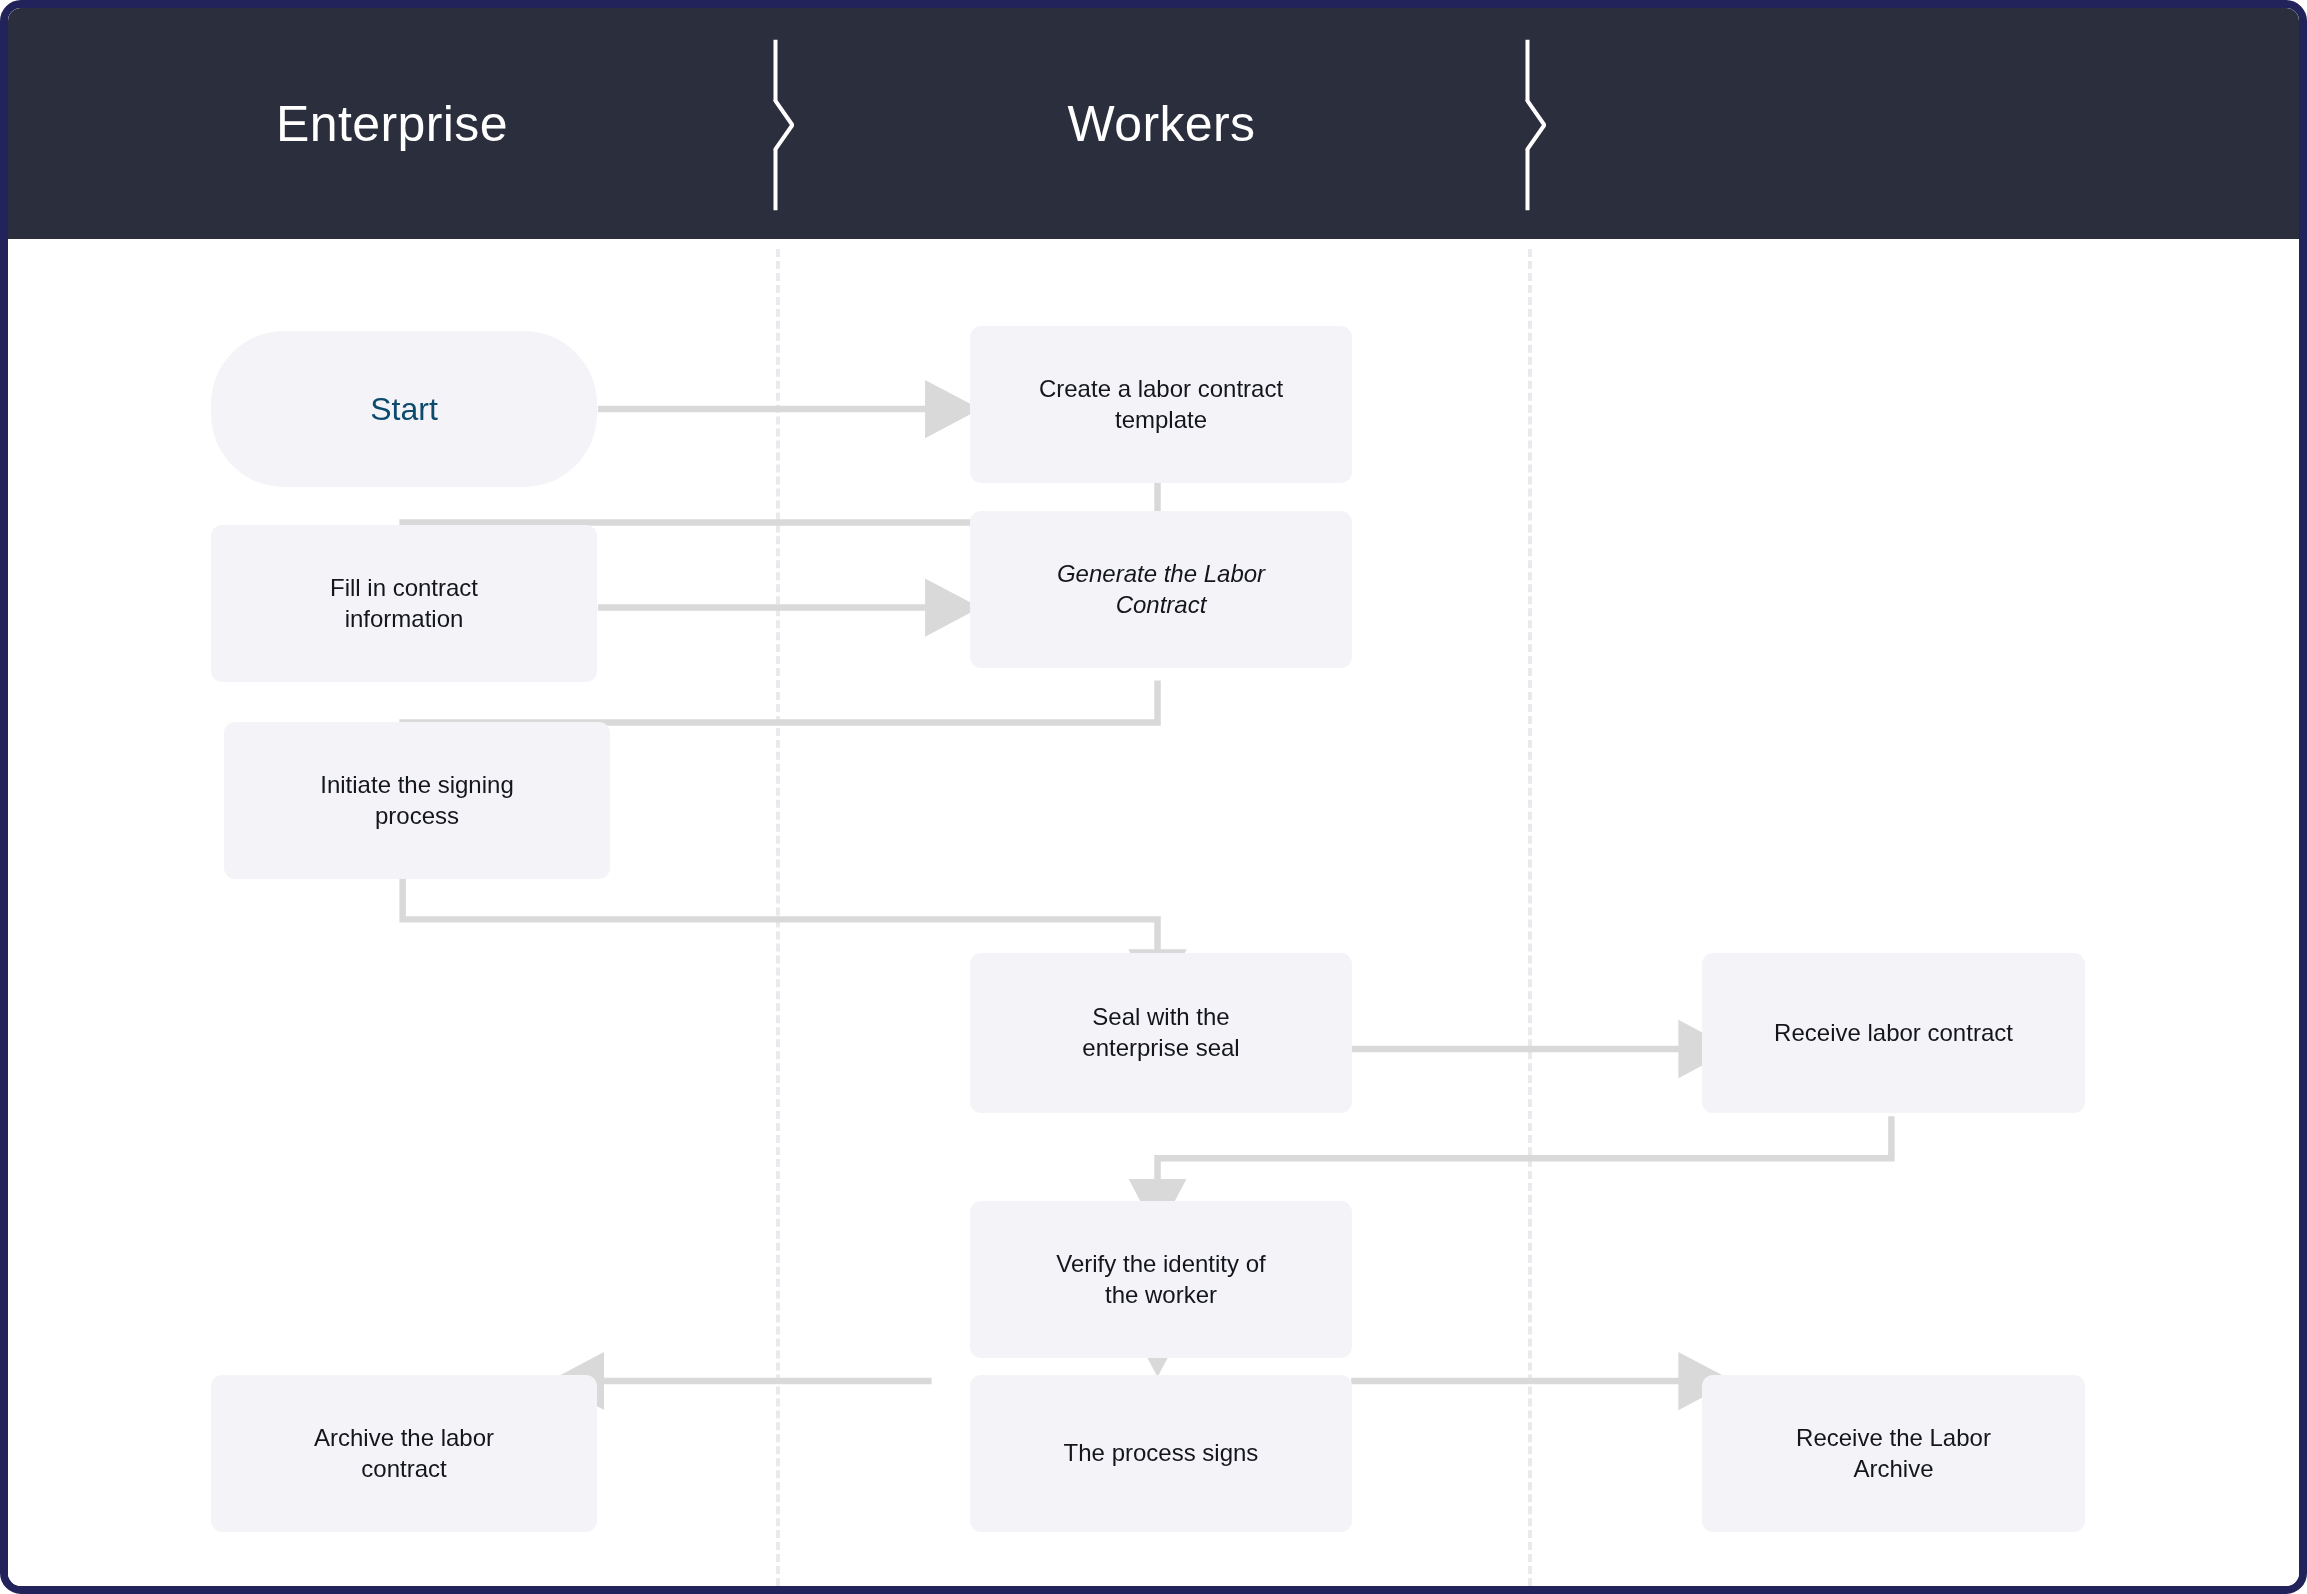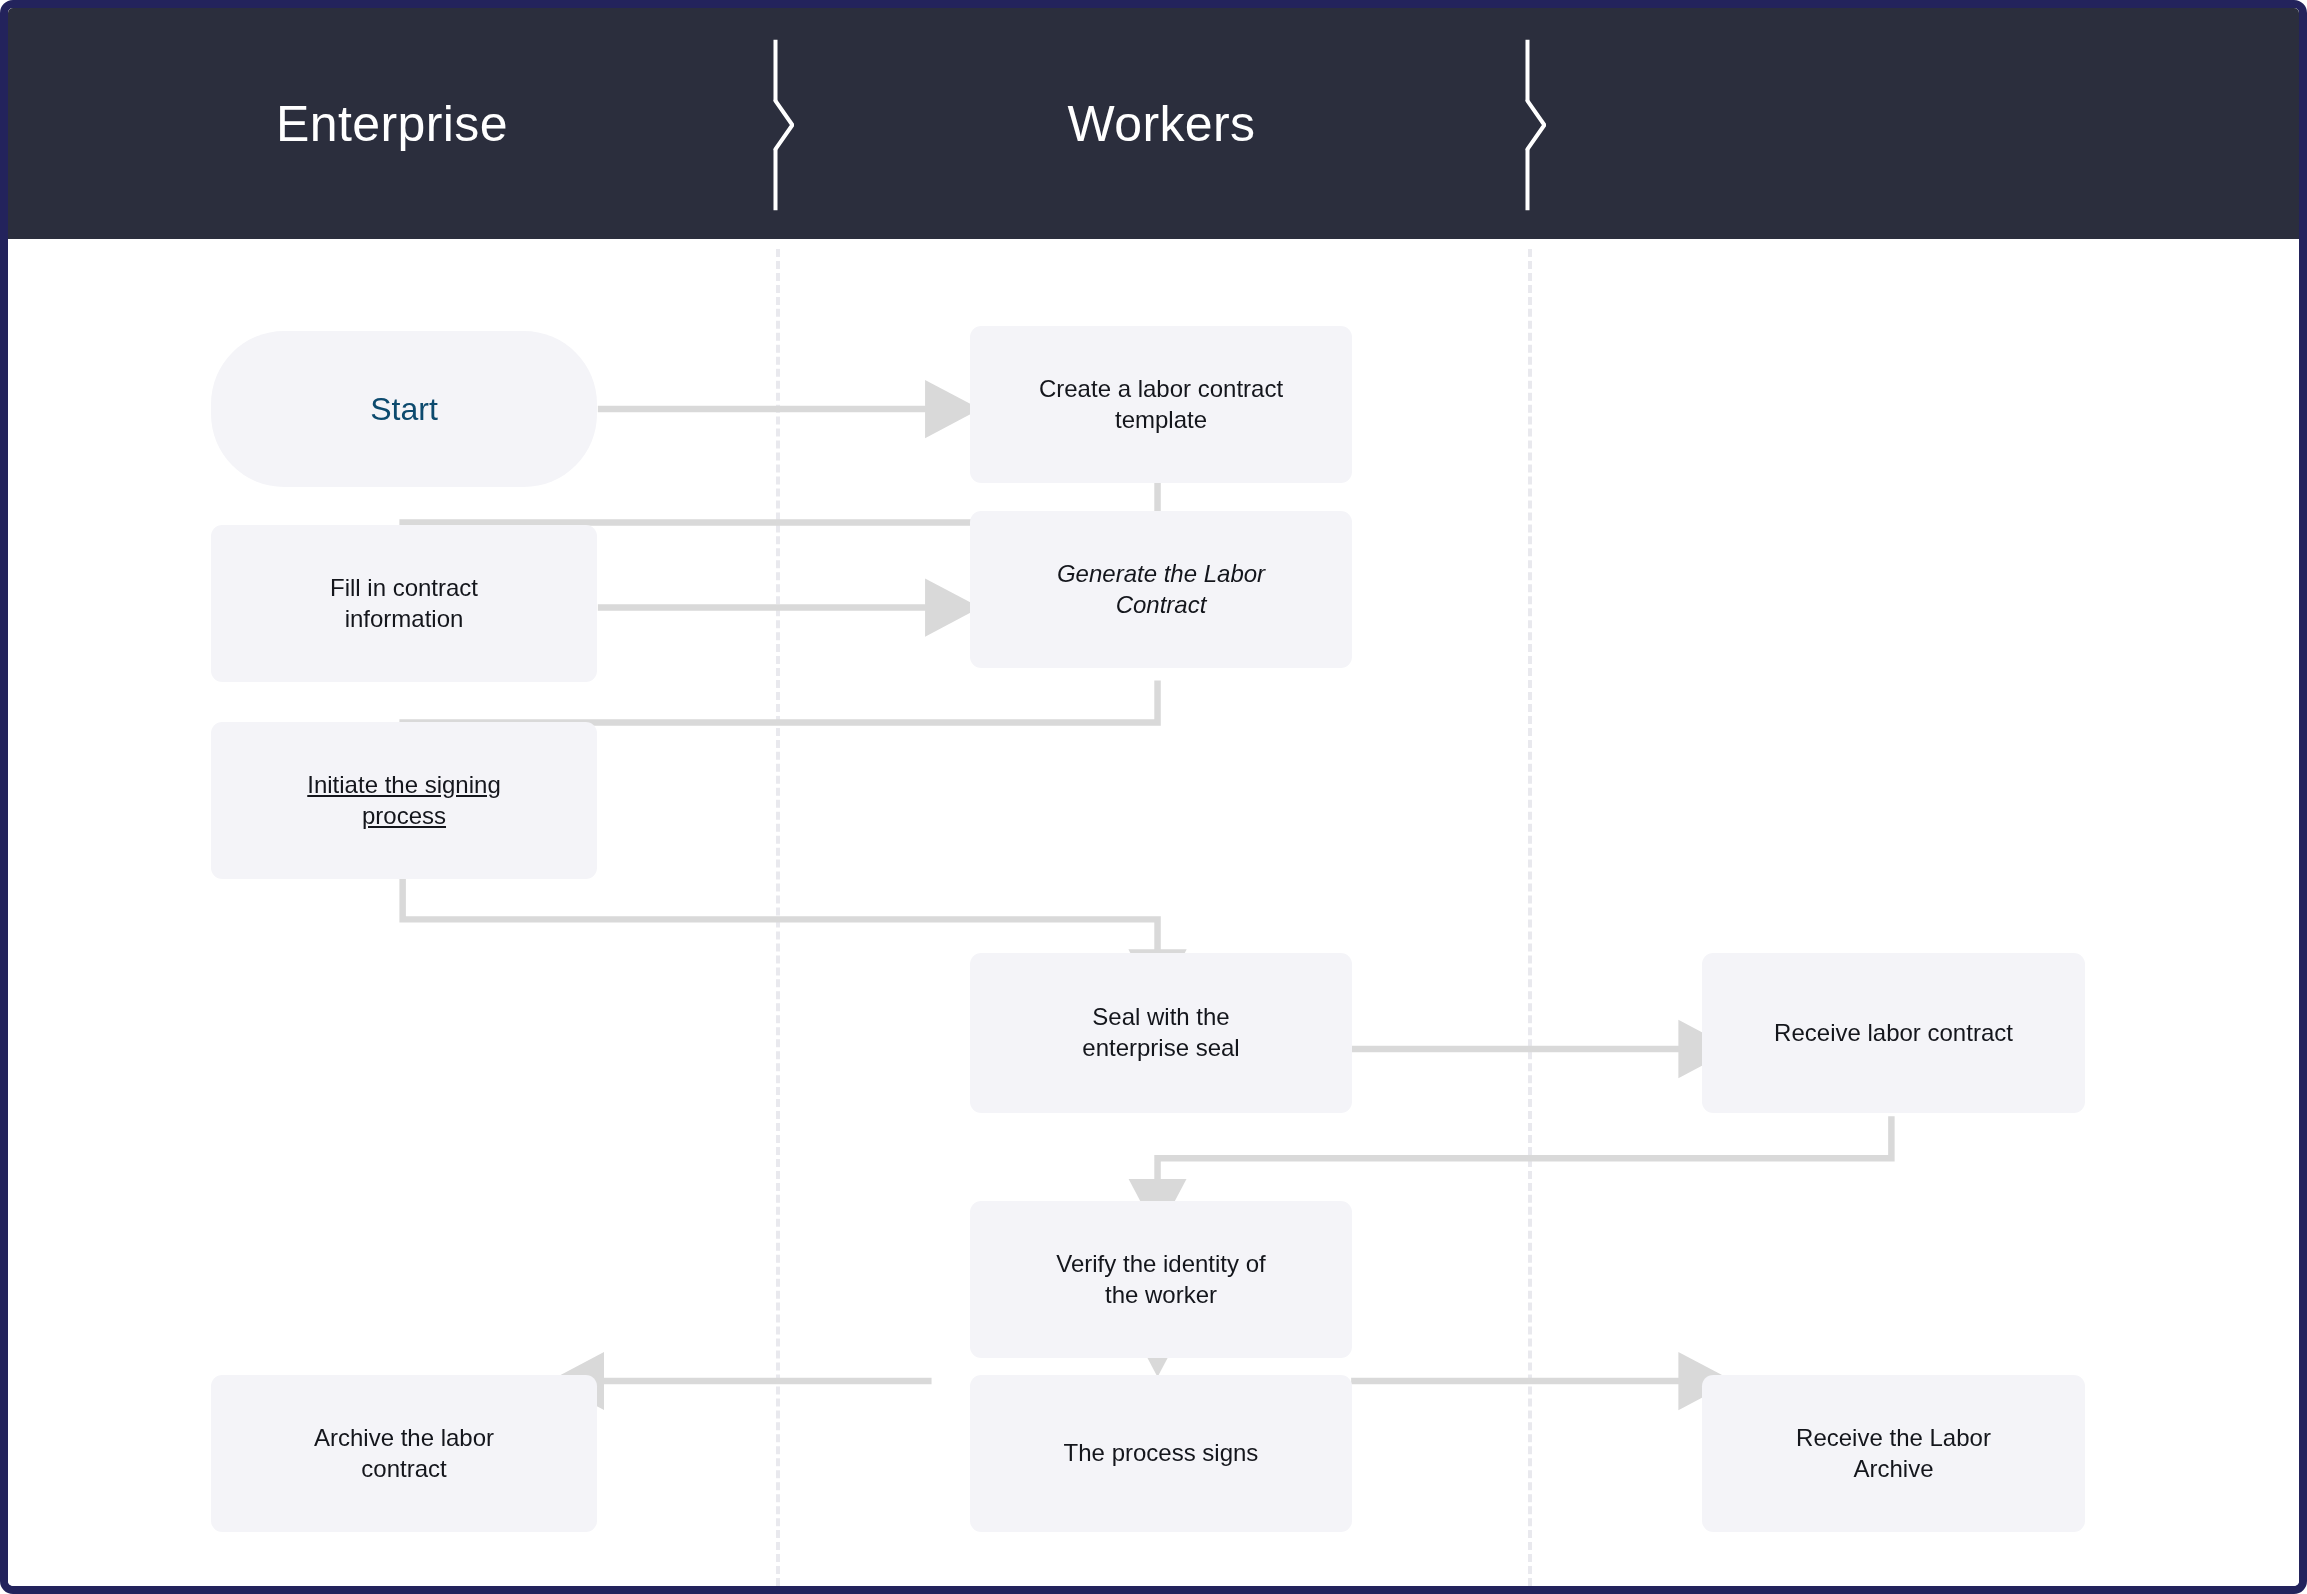--- a/index.html
+++ b/index.html
@@ -14,21 +14,21 @@
     overflow: hidden;
   }
 
   #canvas {
     position: relative;
     width: 2307px;
     height: 1594px;
     box-sizing: border-box;
     background: #ffffff;
     border: 8px solid #23235c;
-    border-radius: 13px;
+    border-radius: 21px;
     overflow: hidden;
   }
 
   #inner {
     position: absolute;
     inset: 0;
     background: #ffffff;
   }
 
   
@@ -175,21 +175,21 @@
 
       <div class="node" style="left:962px; top:87px; width:382px; height:157px;">Create a labor contract
 template</div>
 
       <div class="node" style="left:203px; top:286px; width:386px; height:157px;">Fill in contract
 information</div>
 
       <div class="node" style="left:962px; top:272px; width:382px; height:157px;font-style:italic;">Generate the Labor
 Contract</div>
 
-      <div class="node" style="left:203px; top:483px; width:386px; height:157px;text-decoration:underline;">Initiate the signing
+      <div class="node" style="left:216px; top:483px; width:386px; height:157px;">Initiate the signing
 process</div>
 
       <div class="node" style="left:962px; top:714px; width:382px; height:160px;">Seal with the
 enterprise seal</div>
 
       <div class="node" style="left:1694px; top:714px; width:383px; height:160px;">Receive labor contract</div>
 
       <div class="node" style="left:962px; top:962px; width:382px; height:157px;">Verify the identity of
 the worker</div>
 

